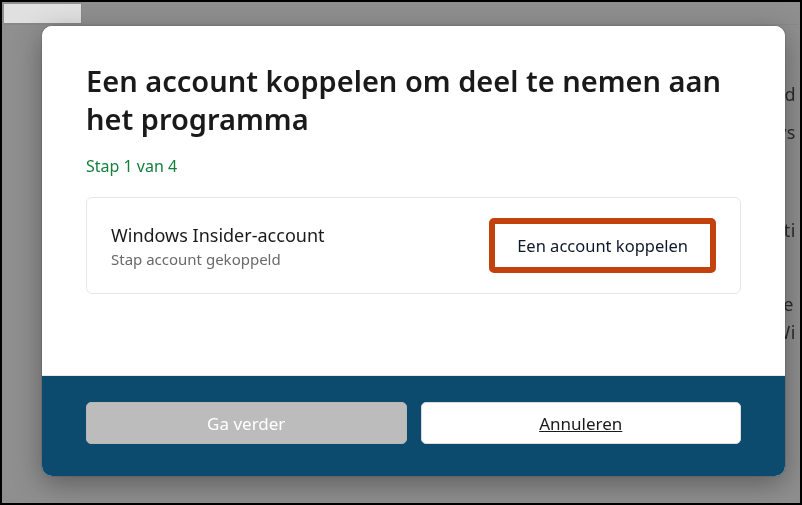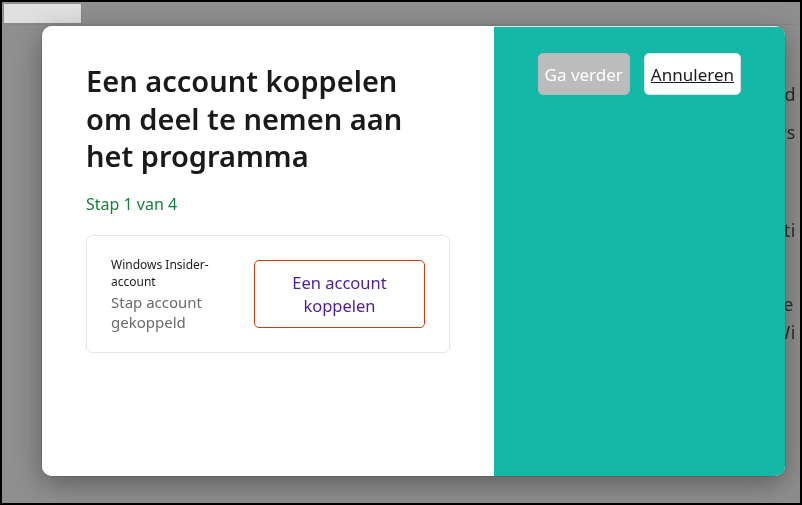--- a/index.html
+++ b/index.html
@@ -38,21 +38,21 @@
     text-align: left;
   }
   .dialog {
     position: absolute;
     left: 42px; top: 26px;
     width: 743px; height: 450px;
     background: #fff;
     border-radius: 10px;
     box-shadow: 0 8px 28px rgba(0,0,0,0.35), 0 0 0 1px rgba(0,0,0,0.08);
     display: flex;
-    flex-direction: row;
+    flex-direction: column;
     overflow: hidden;
   }
   .dialog-body {
     flex: 1 1 auto;
     padding: 36px 44px 24px 44px;
     background: #fff;
   }
   .dialog-title {
     font-size: 29px;
     font-weight: 600;
@@ -73,40 +73,40 @@
     align-items: center;
     justify-content: space-between;
     gap: 20px;
   }
   .account-info {
     display: flex;
     flex-direction: column;
     gap: 2px;
   }
   .account-label {
-    font-size: 12px;
+    font-size: 18px;
     color: #1a1a1a;
   }
   .account-status {
     font-size: 15px;
     color: #6a6a6a;
   }
   .link-account-btn {
     background: #fff;
-    border: 1px solid #c2410c;
+    border: 6px solid #c2410c;
     border-radius: 5px;
     padding: 10px 22px;
     font-size: 16.5px;
-    color: #4c1d95;
+    color: #0f172a;
     cursor: pointer;
     font-family: inherit;
   }
   .dialog-footer {
     flex: 0 0 auto;
-    background: #14b8a6;
+    background: #0c4a6e;
     border-top: 1px solid #e9e9e9;
     padding: 26px 44px 32px 44px;
     display: flex;
     gap: 14px;
   }
   .footer-btn {
     flex: 1 1 50%;
     height: 42px;
     border-radius: 5px;
     font-size: 17px;

